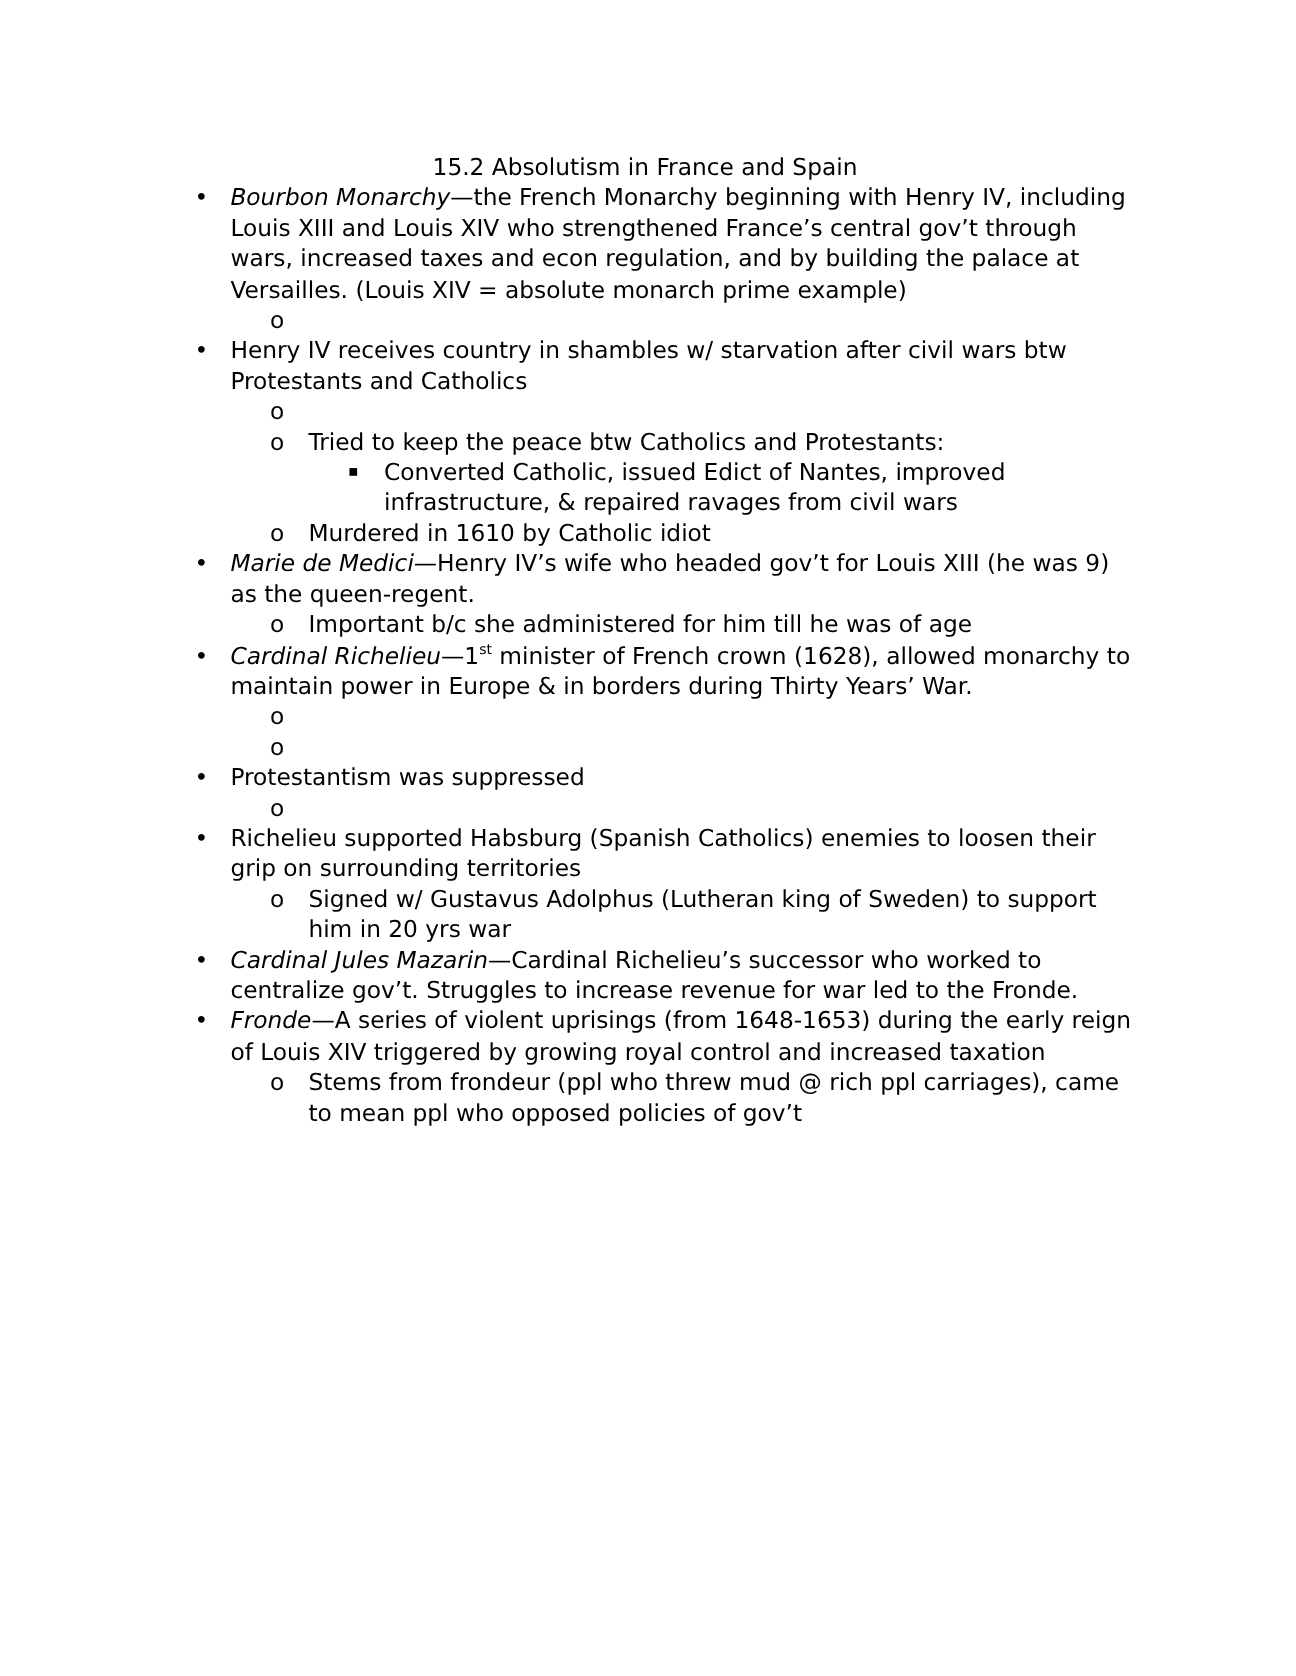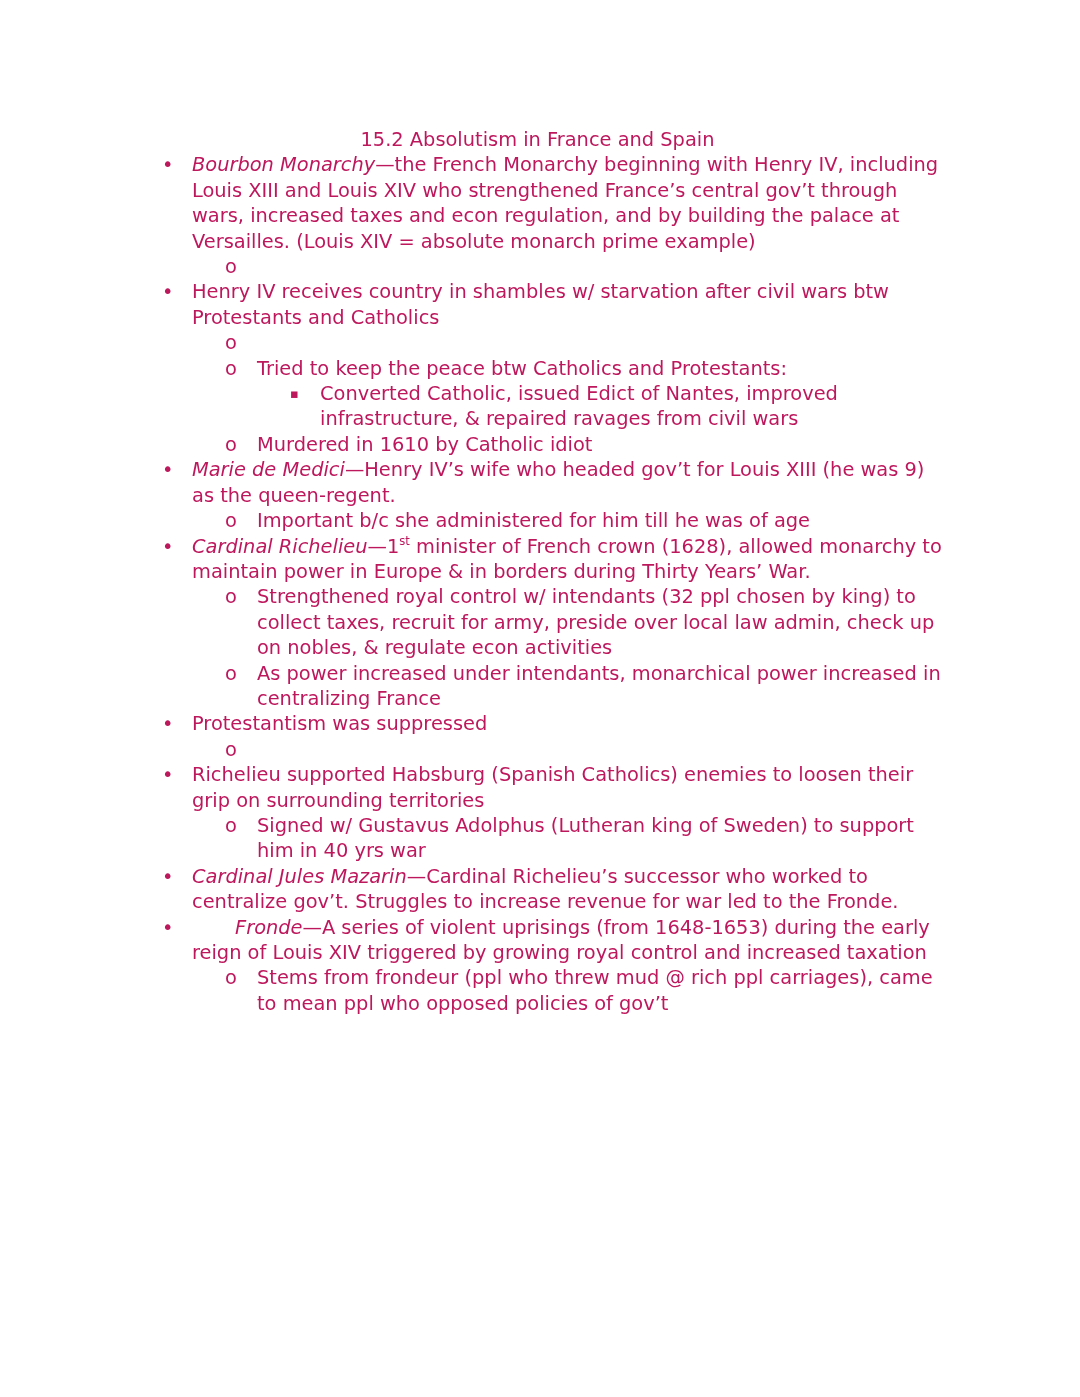--- a/index.html
+++ b/index.html
@@ -7,21 +7,21 @@
     padding: 0;
     background: #ffffff;
   }
   .page {
     position: relative;
     width: 1080px;
     height: 1397px;
     box-sizing: border-box;
     padding: 127px 0 0 125px;
     background: #ffffff;
-    color: #be185d;
+    color: #000000;
     font-family: "DejaVu Sans", "Liberation Sans", sans-serif;
     font-size: 19.4px;
     line-height: 25.4px;
     overflow: hidden;
   }
   .title {
     width: 825px;
     text-align: center;
   }
   .heading {
@@ -95,47 +95,45 @@
       <div class="row l2">
         <span class="marker m2">o</span>
         <span class="text"><span>Important b/c she administered for him till he was of age</span></span>
       </div>
       <div class="row l1">
         <span class="marker m1">•</span>
         <span class="text"><span style="font-style: italic; margin-top: 10px;">Cardinal Richelieu</span><span>—1</span><sup>st</sup><span> minister of French crown (1628), allowed monarchy to maintain power in Europe &amp; in borders during Thirty Years’ War.</span></span>
       </div>
       <div class="row l2">
         <span class="marker m2">o</span>
-        <span class="text"><span>Strengthened royal control w/ intendants (32 ppl chosen by king) to collect taxes, recruit for army, preside over local law admin, check up on nobles, &amp; regulate econ activities</span></span>
       </div>
       <div class="row l2">
         <span class="marker m2">o</span>
-        <span class="text"><span>As power increased under intendants, monarchical power increased in centralizing France</span></span>
       </div>
       <div class="row l1">
         <span class="marker m1">•</span>
         <span class="text"><span>Protestantism was suppressed</span></span>
       </div>
       <div class="row l2">
         <span class="marker m2">o</span>
       </div>
       <div class="row l1">
         <span class="marker m1">•</span>
         <span class="text"><span>Richelieu supported Habsburg (Spanish Catholics) enemies to loosen their grip on surrounding territories</span></span>
       </div>
       <div class="row l2">
         <span class="marker m2">o</span>
-        <span class="text"><span>Signed w/ Gustavus Adolphus (Lutheran king of Sweden) to support him in 40 yrs war</span></span>
+        <span class="text"><span>Signed w/ Gustavus Adolphus (Lutheran king of Sweden) to support him in 20 yrs war</span></span>
       </div>
       <div class="row l1">
         <span class="marker m1">•</span>
         <span class="text"><span style="font-style: italic;">Cardinal Jules Mazarin</span><span>—Cardinal Richelieu’s successor who worked to centralize gov’t. Struggles to increase revenue for war led to the Fronde.</span></span>
       </div>
       <div class="row l1">
         <span class="marker m1">•</span>
-        <span class="text"><span style="font-style: italic; margin-left: 43px;">Fronde</span><span>—A series of violent uprisings (from 1648-1653) during the early reign of Louis XIV triggered by growing royal control and increased taxation</span></span>
+        <span class="text"><span style="font-style: italic;">Fronde</span><span>—A series of violent uprisings (from 1648-1653) during the early reign of Louis XIV triggered by growing royal control and increased taxation</span></span>
       </div>
       <div class="row l2">
         <span class="marker m2">o</span>
         <span class="text"><span>Stems from frondeur (ppl who threw mud @ rich ppl carriages), came to mean ppl who opposed policies of gov’t</span></span>
       </div>
     </div>
 </div>
 
 </body></html>

